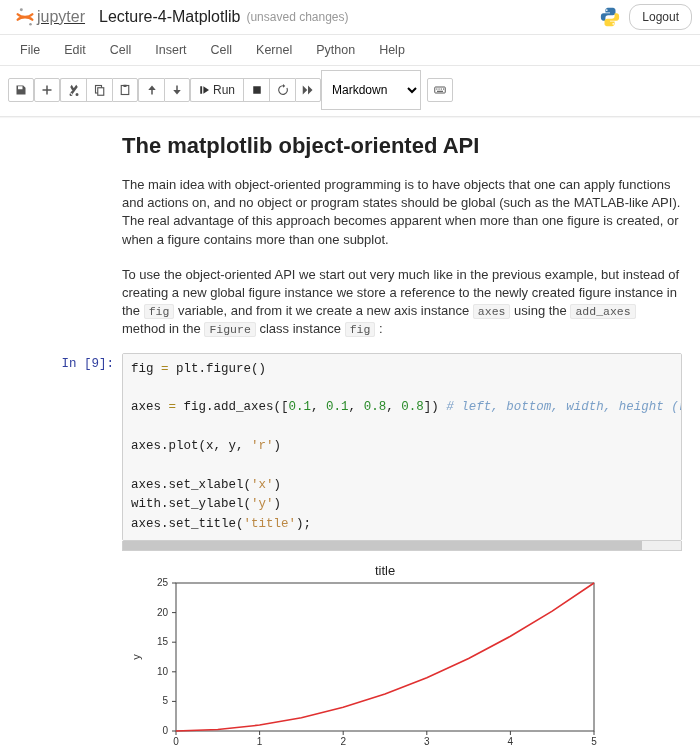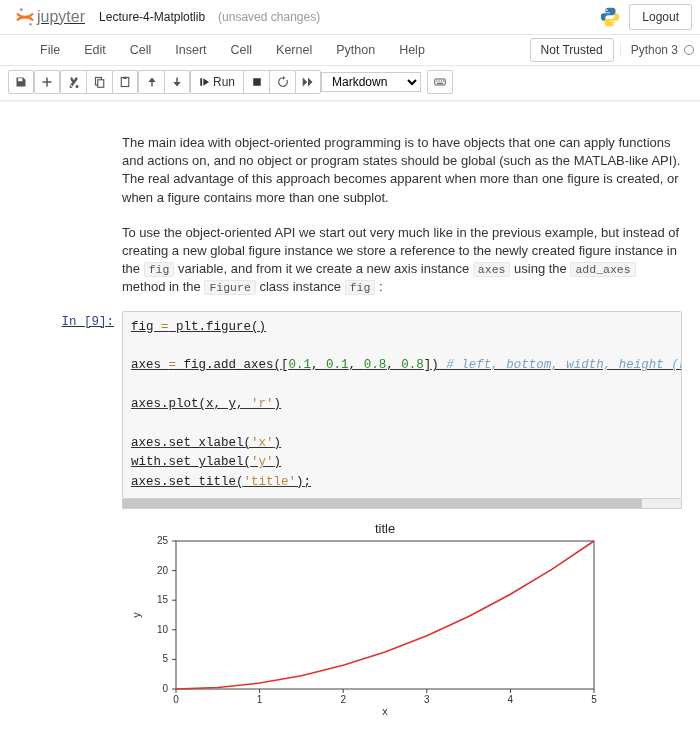--- a/index.html
+++ b/index.html
@@ -12,30 +12,30 @@
     overflow: hidden;
   }
   
   .header {
     display: flex; align-items: center;
     padding: 4px 8px 4px 14px;
     border-bottom: 1px solid #e7e7e7;
   }
   .logo-box { display: flex; align-items: center; gap: 1px; padding-right: 8px; text-decoration: underline; }
   .logo-text { color: #767676; font-size: 16px; font-weight: 400; }
-  .notebook-name { font-size: 12px; color: #222; margin-left: 6px; font-weight: 400; }
-  .save-status { font-size: 12px; color: #999; margin-left: 13px; }
+  .notebook-name { font-size: 16px; color: #222; margin-left: 6px; font-weight: 400; }
+  .save-status { font-size: 12px; color: #999; margin-left: 6px; }
   .header-right { margin-left: auto; display: flex; align-items: center; gap: 8px; }
   .logout-btn {
-    border: 1px solid #ccc; background: #fff; border-radius: 2px;
+    border: 1px solid #ccc; background: #fff; border-radius: 11px;
     padding: 5px 12px; font-size: 12px; color: #333; cursor: pointer;
   }
   
   .menubar {
-    display: flex; align-items: center; padding: 2px 6px 2px 28px;
+    display: flex; align-items: center; padding: 2px 6px 2px 8px;
     border-bottom: 1px solid #e7e7e7;
   }
   .menu-item {
     padding: 6px 12px; font-size: 12.5px; color: #555; cursor: pointer;
   }
   .menubar-right { margin-left: auto; display: flex; align-items: center; gap: 6px; }
   .trusted-btn {
     border: 1px solid #ccc; background: #fff; border-radius: 3px;
     padding: 4px 10px; font-size: 12px; color: #333; cursor: pointer;
   }
@@ -60,27 +60,27 @@
     padding: 2px 6px; height: 24px;
     display: inline-flex; align-items: center; justify-content: center;
     font-size: 12px; color: #333; cursor: pointer; min-width: 26px;
   }
   .btn-group { display: flex; }
   .btn-group .btn { border-radius: 0; border-right-width: 0; }
   .btn-group .btn:first-child { border-radius: 2px 0 0 2px; }
   .btn-group .btn:last-child  { border-radius: 0 2px 2px 0; border-right-width: 1px; }
   .run-btn { padding: 2px 8px; }
   .cell-type-select {
-    border: 1px solid #ccc; background: #fff; height: 20px;
+    border: 1px solid #ccc; background: #fff; height: 40px;
     font-size: 12px; padding: 0 6px; min-width: 100px;
   }
   .hidden-btn { margin-left: 6px; }
   
   .notebook-area { padding: 16px 18px 0 18px; }
-  .cell { display: flex; text-decoration: underline; }
+  .cell { display: flex; }
   .prompt {
     width: 104px; flex: 0 0 104px;
     font-family: Menlo, Monaco, "Courier New", monospace;
     font-size: 12.5px; color: #303F9F; text-align: right; padding: 4px 8px 0 0;
   }
   .prompt-input { color: #303F9F; }
   .cell-body { flex: 1; min-width: 0; }
   .md-cell .cell-body { padding-left: 104px; }
   .md-cell { margin-bottom: 12px; }
   .md-cell h2 { font-size: 22px; font-weight: 700; color: #222; margin-bottom: 14px; }
@@ -145,27 +145,20 @@
 <div class="menubar">
   <div class="menu-item">File</div>
   <div class="menu-item">Edit</div>
   <div class="menu-item">Cell</div>
   <div class="menu-item">Insert</div>
   <div class="menu-item">Cell</div>
   <div class="menu-item">Kernel</div>
   <div class="menu-item">Python</div>
   <div class="menu-item">Help</div>
 
-  <div class="menubar-right">
-    <button class="trusted-btn">Not Trusted</button>
-    <div class="kernel-pill">
-      <span>Python 3</span>
-      <span class="kernel-circle"></span>
-    </div>
-  </div>
 </div>
 
 <div class="toolbar">
   <button class="btn">
     <svg class="icon" viewBox="0 0 16 16">
         <path d="M2 2h9l3 3v9H2V2zm2 1v4h6V3H4zm1 7h6v3H5v-3z" fill="#555"></path>
       </svg>
   </button>
 
   <button class="btn">
@@ -244,20 +237,21 @@
         <rect x="12" y="6" width="1.5" height="1.5" fill="#555"></rect>
         <rect x="4" y="9" width="8" height="1.5" fill="#555"></rect>
       </svg>
   </button>
 </div>
 
 <div class="notebook-area">
 
   <div class="md-cell">
     <div class="cell-body">
+      <h2>The matplotlib object-oriented API</h2>
       <p>The main idea with object-oriented programming is to have objects that one can apply functions and actions on, and no object or program states should be global (such as the MATLAB-like API). The real advantage of this approach becomes apparent when more than one figure is created, or when a figure contains more than one subplot.</p>
       <p>
         <span>To use the object-oriented API we start out very much like in the previous example, but instead of creating a new global figure instance we store a reference to the newly created figure instance in the </span><code>fig</code><span> variable, and from it we create a new axis instance </span><code>axes</code><span> using the </span><code>add_axes</code><span> method in the </span><code>Figure</code><span> class instance </span><code>fig</code><span> :</span>
       </p>
     </div>
   </div>
 
   <div class="cell">
     <div class="prompt prompt-input">In [9]:</div>
     <div class="cell-body">

